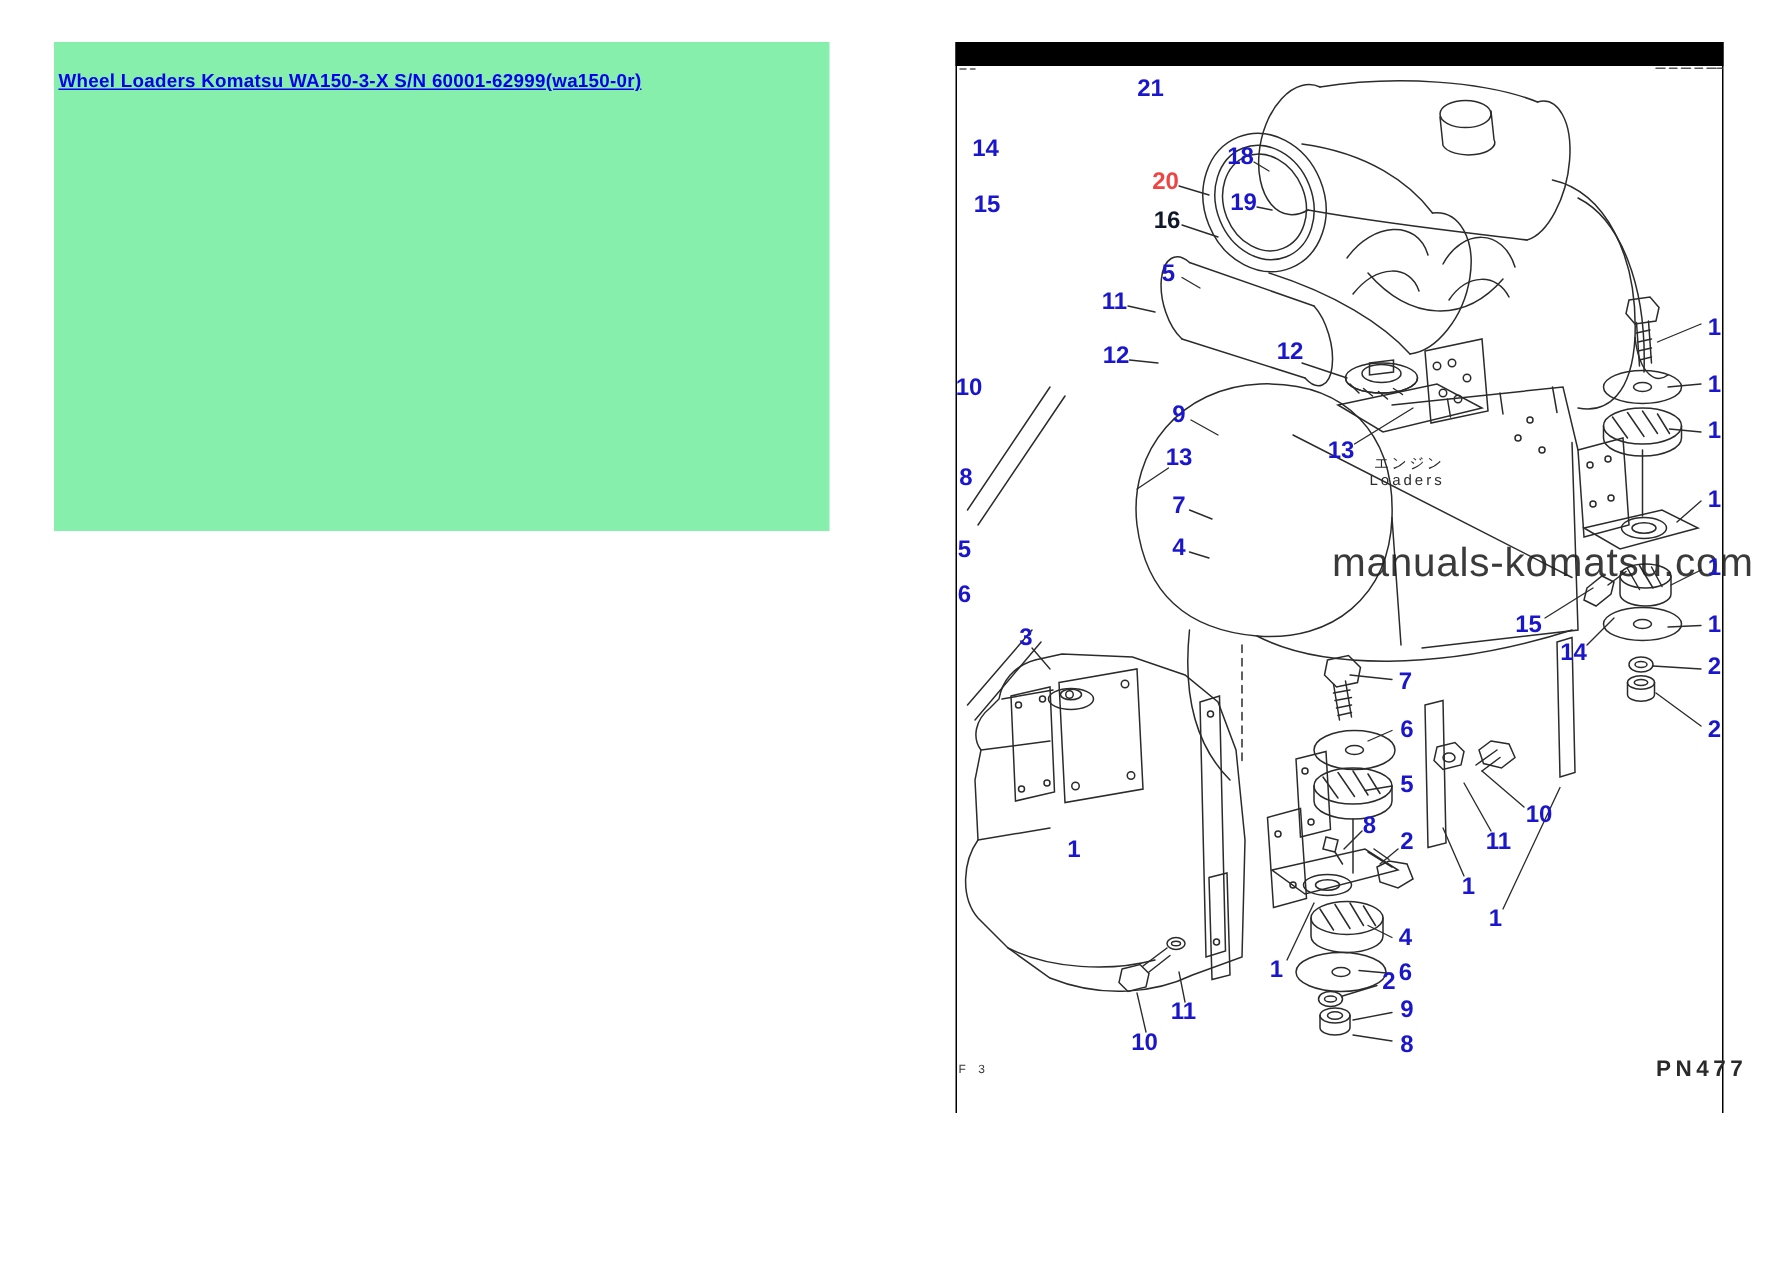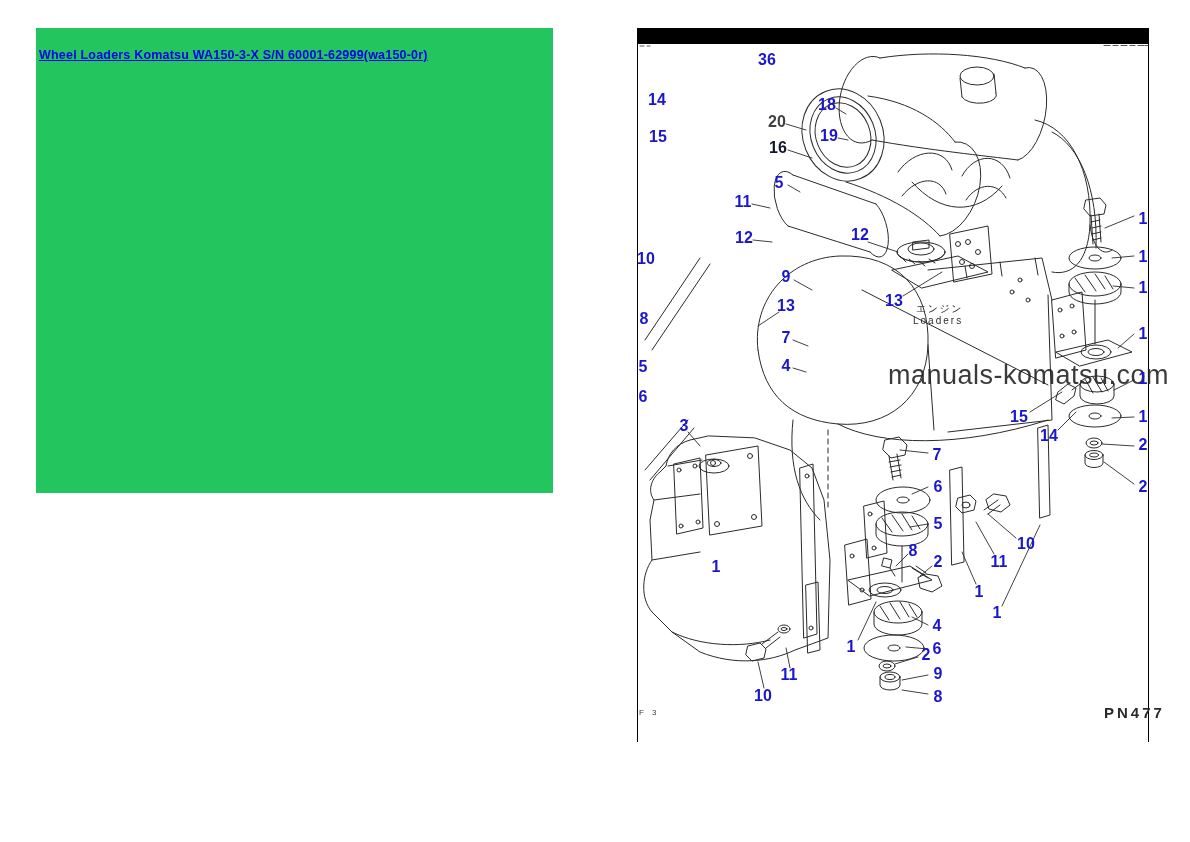--- a/index.html
+++ b/index.html
@@ -1,19 +1,19 @@
 <!DOCTYPE html>
 <html><head>
 <meta charset="utf-8">
 <style>
   html,body{margin:0;padding:0;background:#ffffff;}
   body{width:1190px;height:842px;position:relative;font-family:"Liberation Sans",sans-serif;overflow:hidden;}
 
   
-  .left-panel{position:absolute;left:36px;top:28px;width:517px;height:465px;background:#22c55e;box-sizing:border-box;padding:17px 3px 0 3px;}
+  .left-panel{position:absolute;left:36px;top:28px;width:517px;height:326px;background:#86efac;box-sizing:border-box;padding:17px 3px 0 3px;}
   .model-link{font-size:12.5px;font-weight:bold;text-decoration:underline;cursor:pointer;letter-spacing:0.2px;}
 
   
   .diagram-panel{position:absolute;left:637px;top:28px;width:512px;height:714px;background:#fff;box-sizing:border-box;border-left:1.5px solid #000;border-right:1.5px solid #000;}
   .diagram-topbar{position:absolute;left:-1.5px;top:0;width:512px;height:16px;background:#000;}
 
   .drawing-svg{position:absolute;left:0;top:0;width:1190px;height:842px;pointer-events:none;}
 
   .callout{position:absolute;font-size:16px;font-weight:bold;line-height:1;transform:translate(-50%,-50%);white-space:nowrap;}
 
@@ -256,24 +256,24 @@
   </g>
 </svg>
 
 <div class="engine-jp">エンジン</div>
 <div class="engine-en">Loaders</div>
 <div class="watermark">manuals-komatsu.com</div>
 <div class="fig-code">F 3</div>
 <div class="page-code">PN477</div>
 
 <div id="callout-layer">
-    <div class="callout" style="left: 767px; top: 60px; color: rgb(26, 22, 204);">36</div>
+    <div class="callout" style="left: 767px; top: 60px; color: rgb(26, 22, 204);">21</div>
     <div class="callout" style="left: 657px; top: 100px; color: rgb(26, 22, 204);">14</div>
     <div class="callout" style="left: 827px; top: 105px; color: rgb(26, 22, 204);">18</div>
-    <div class="callout" style="left: 777px; top: 122px; color: #404040;">20</div>
+    <div class="callout" style="left: 777px; top: 122px; color: #ef4444;">20</div>
     <div class="callout" style="left: 658px; top: 137px; color: rgb(26, 22, 204);">15</div>
     <div class="callout" style="left: 829px; top: 136px; color: rgb(26, 22, 204);">19</div>
     <div class="callout" style="left: 778px; top: 148px; color: #0f172a;">16</div>
     <div class="callout" style="left: 779px; top: 183px; color: rgb(26, 22, 204);">5</div>
     <div class="callout" style="left: 743px; top: 202px; color: rgb(26, 22, 204);">11</div>
     <div class="callout" style="left: 1143px; top: 219px; color: rgb(26, 22, 204);">1</div>
     <div class="callout" style="left: 744px; top: 238px; color: rgb(26, 22, 204);">12</div>
     <div class="callout" style="left: 860px; top: 235px; color: rgb(26, 22, 204);">12</div>
     <div class="callout" style="left: 646px; top: 259px; color: rgb(26, 22, 204);">10</div>
     <div class="callout" style="left: 1143px; top: 257px; color: rgb(26, 22, 204);">1</div>

